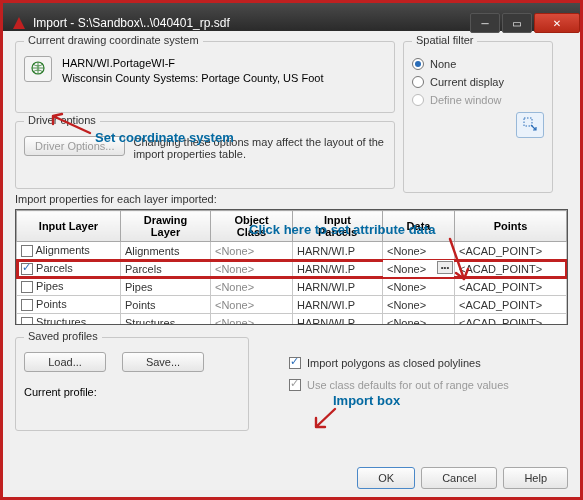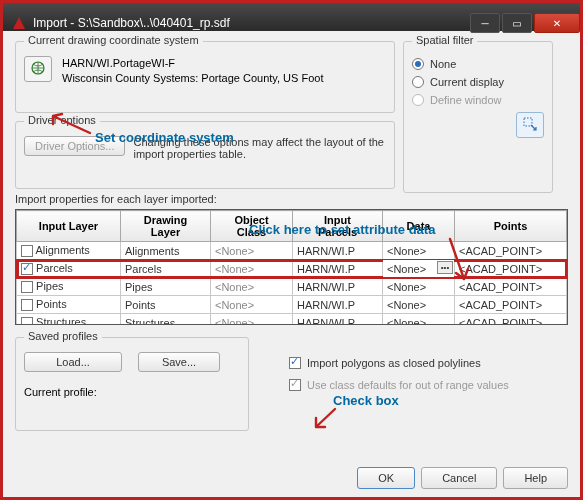--- a/index.html
+++ b/index.html
@@ -190,21 +190,21 @@
             <td>&lt;ACAD_POINT&gt;</td>
           </tr>
         </tbody>
       </table>
     </div>
 
     <div class="bottomrow">
       <div class="groupbox savedbox">
         <span class="legend">Saved profiles</span>
         <div class="savedbtns">
-          <button class="btn" style="width:98px">Load...</button>
+          <button class="btn" style="width:82px">Load...</button>
           <button class="btn" style="width:82px">Save...</button>
         </div>
         <div style="margin-top:14px">Current profile:</div>
       </div>
 
       <div class="rightopts">
         <div class="chk-row">
           <span class="cb checked"></span>
           <span>Import polygons as closed polylines</span>
         </div>
@@ -218,21 +218,21 @@
     <div class="anno" style="left:92px; top:99px;">Set coordinate system</div>
     <svg class="arrow1" width="50" height="30">
         <path d="M42 22 L5 5 M5 5 L5 13 M5 5 L14 3" stroke="#c02020" stroke-width="2.4" fill="none" stroke-linecap="round"></path>
       </svg>
 
     <div class="anno" style="left:246px; top:191px;">Click here to set attribute data</div>
     <svg class="arrow2" width="30" height="50">
         <path d="M4 2 L18 42 M18 42 L10 36 M18 42 L22 32" stroke="#c02020" stroke-width="2.4" fill="none" stroke-linecap="round"></path>
       </svg>
 
-    <div class="anno" style="left:330px; top:362px;">Check box</div>
+    <div class="anno" style="left:330px; top:362px;">Import box</div>
     <svg class="arrow3" width="30" height="30">
         <path d="M22 4 L3 22 M3 22 L3 13 M3 22 L12 22" stroke="#c02020" stroke-width="2.4" fill="none" stroke-linecap="round"></path>
       </svg>
 
   </div>
 
   <div class="footer">
     <button class="btn" style="border-color:#4a88c8">OK</button>
     <button class="btn">Cancel</button>
     <button class="btn">Help</button>

